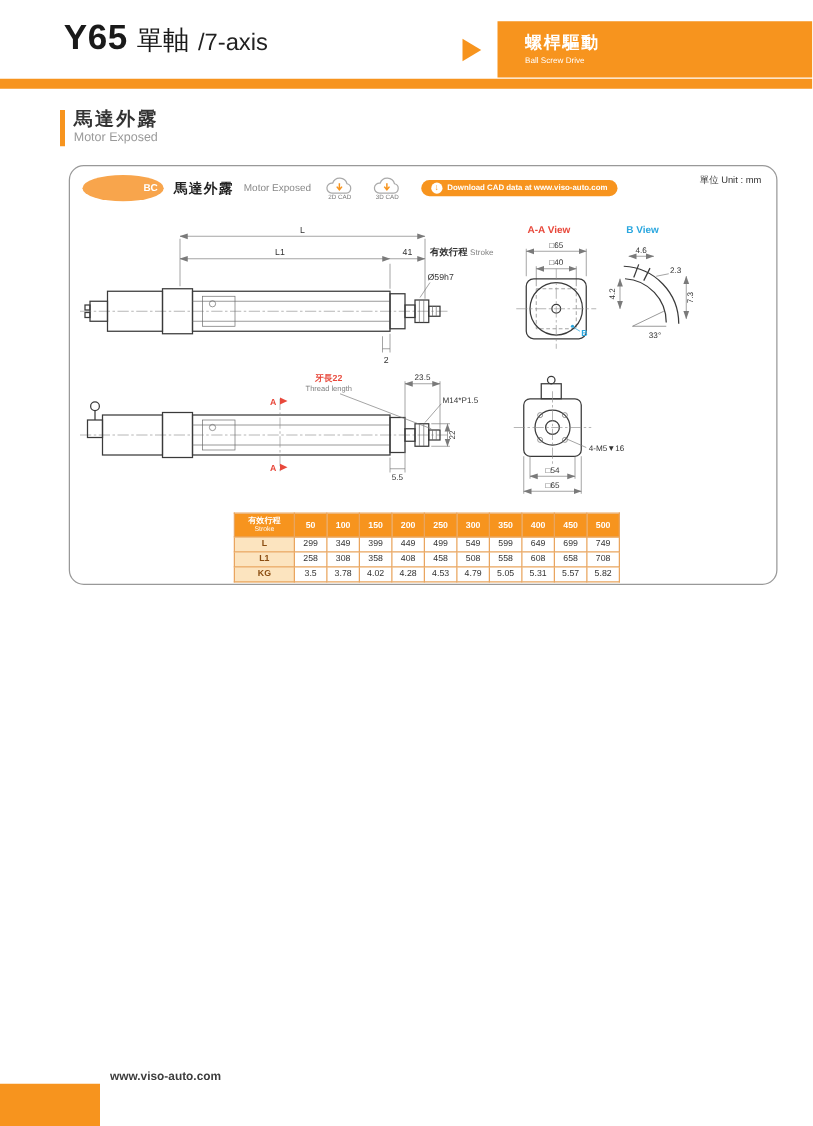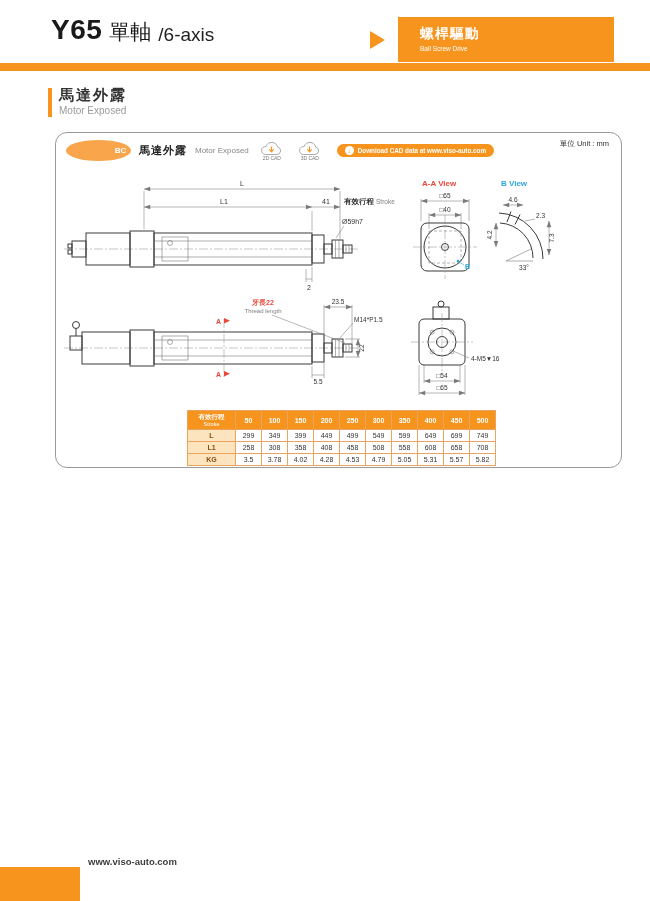--- a/index.html
+++ b/index.html
@@ -4,21 +4,21 @@
 <style>
   html,body{margin:0;padding:0;background:#fff;font-family:"Liberation Sans",sans-serif;}
   .page{position:relative;width:650px;height:901px;background:#fff;overflow:hidden;}
 
   
   .header-title{position:absolute;left:51px;top:14px;display:flex;align-items:flex-end;gap:7px;color:#1a1a1a;}
   .model{font-size:28px;font-weight:bold;letter-spacing:.5px;}
   .series-zh{font-size:21px;font-weight:normal;}
   .series-en{font-size:19px;font-weight:400;color:#222;}
   .tri{position:absolute;left:370px;top:31px;width:0;height:0;border-left:15px solid #F7941E;border-top:9px solid transparent;border-bottom:9px solid transparent;}
-  .drive-box{position:absolute;left:398px;top:17px;width:216px;height:45px;background:#F7941E;color:#fff;padding:8px 0 0 22px;box-sizing:border-box;}
+  .drive-box{position:absolute;left:398px;top:17px;width:252px;height:45px;background:#F7941E;color:#fff;padding:8px 0 0 22px;box-sizing:border-box;}
   .drive-zh{font-size:13.5px;font-weight:bold;letter-spacing:1.5px;}
   .drive-en{font-size:6.5px;margin-top:2px;}
   .accent-bar{position:absolute;left:0;top:63px;width:650px;height:8px;background:#F7941E;}
 
   
   .section-bar{position:absolute;left:48px;top:88px;width:4px;height:29px;background:#F7941E;}
   .section-zh{position:absolute;left:59px;top:86px;font-size:15px;font-weight:bold;color:#333;letter-spacing:2px;}
   .section-en{position:absolute;left:59px;top:105px;font-size:10px;color:#9a9a9a;}
 
   
@@ -61,21 +61,21 @@
   .footer-block{position:absolute;left:0;bottom:0;width:80px;height:34px;background:#F7941E;}
 </style>
 </head>
 <body>
 
 <div class="page">
 
   <div class="header-title">
     <span class="model">Y65</span>
     <span class="series-zh">單軸</span>
-    <span class="series-en">/6-axis</span>
+    <span class="series-en">/7-axis</span>
   </div>
   <div class="tri"></div>
   <div class="drive-box">
     <div class="drive-zh">螺桿驅動</div>
     <div class="drive-en">Ball Screw Drive</div>
   </div>
   <div class="accent-bar"></div>
 
   <div class="section-bar"></div>
   <div class="section-zh">馬達外露</div>

